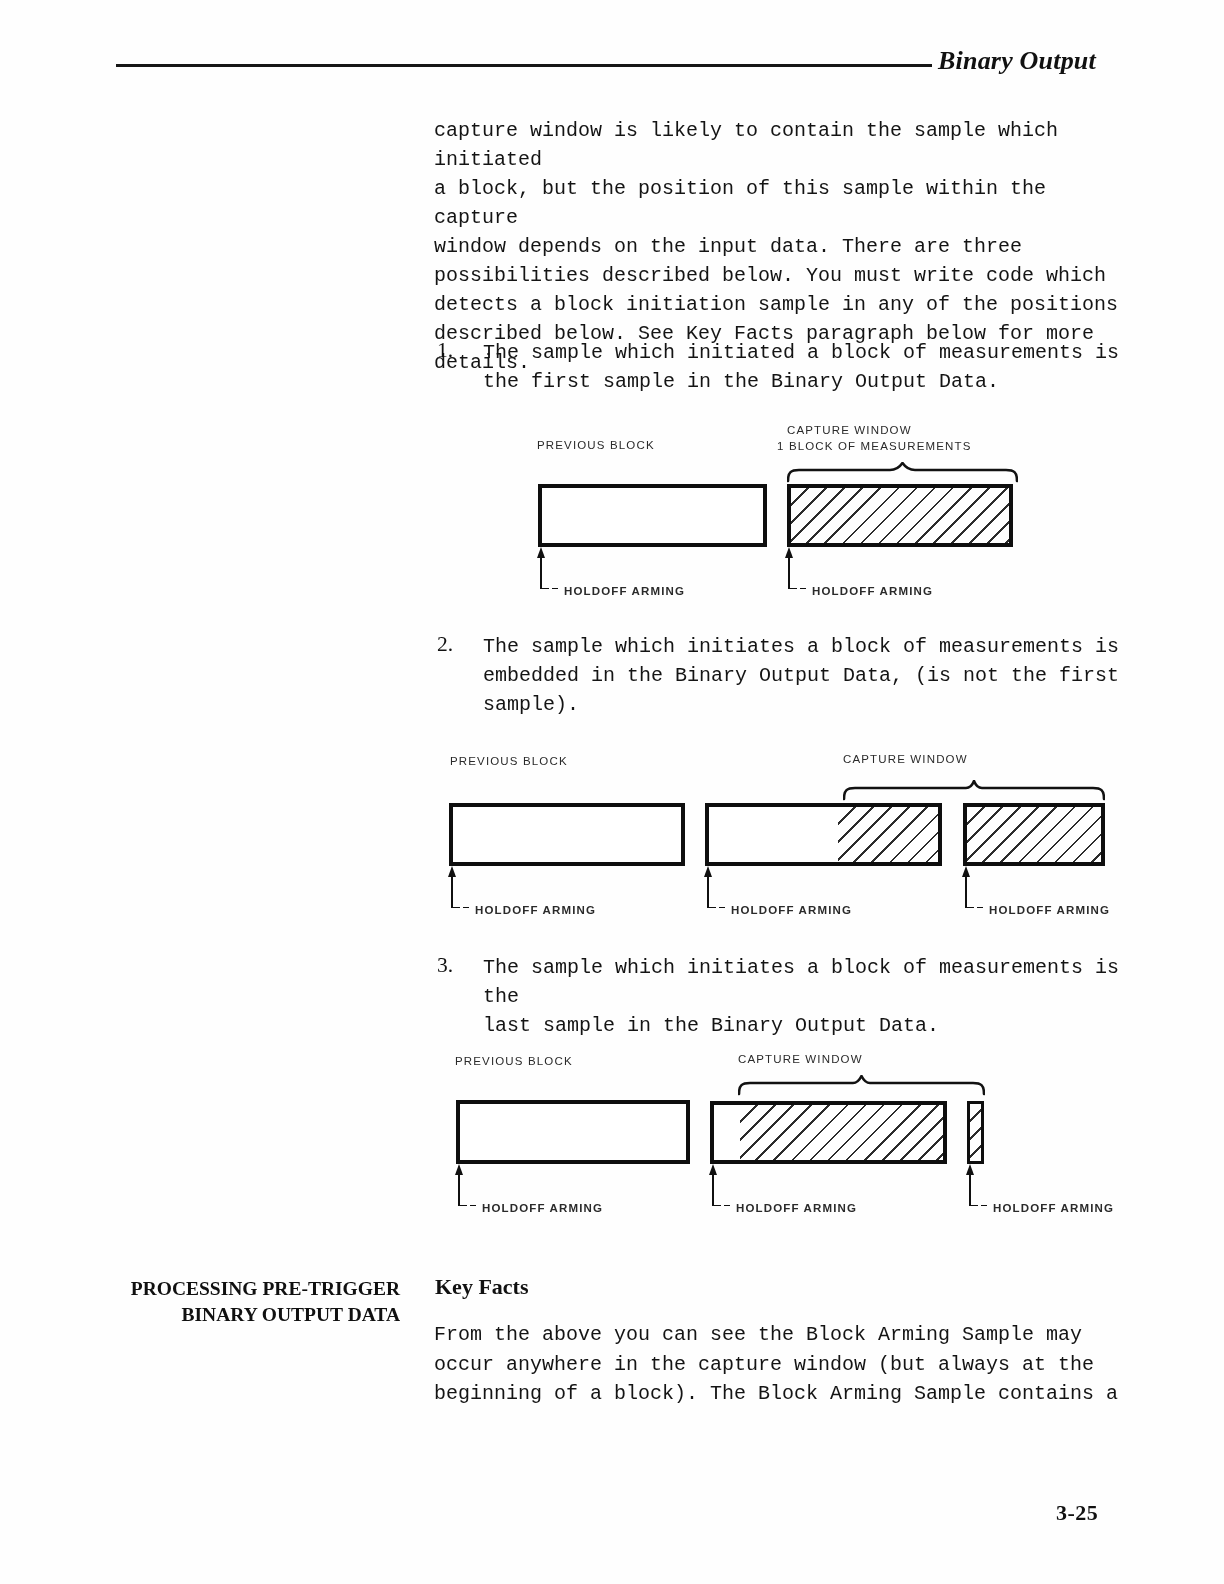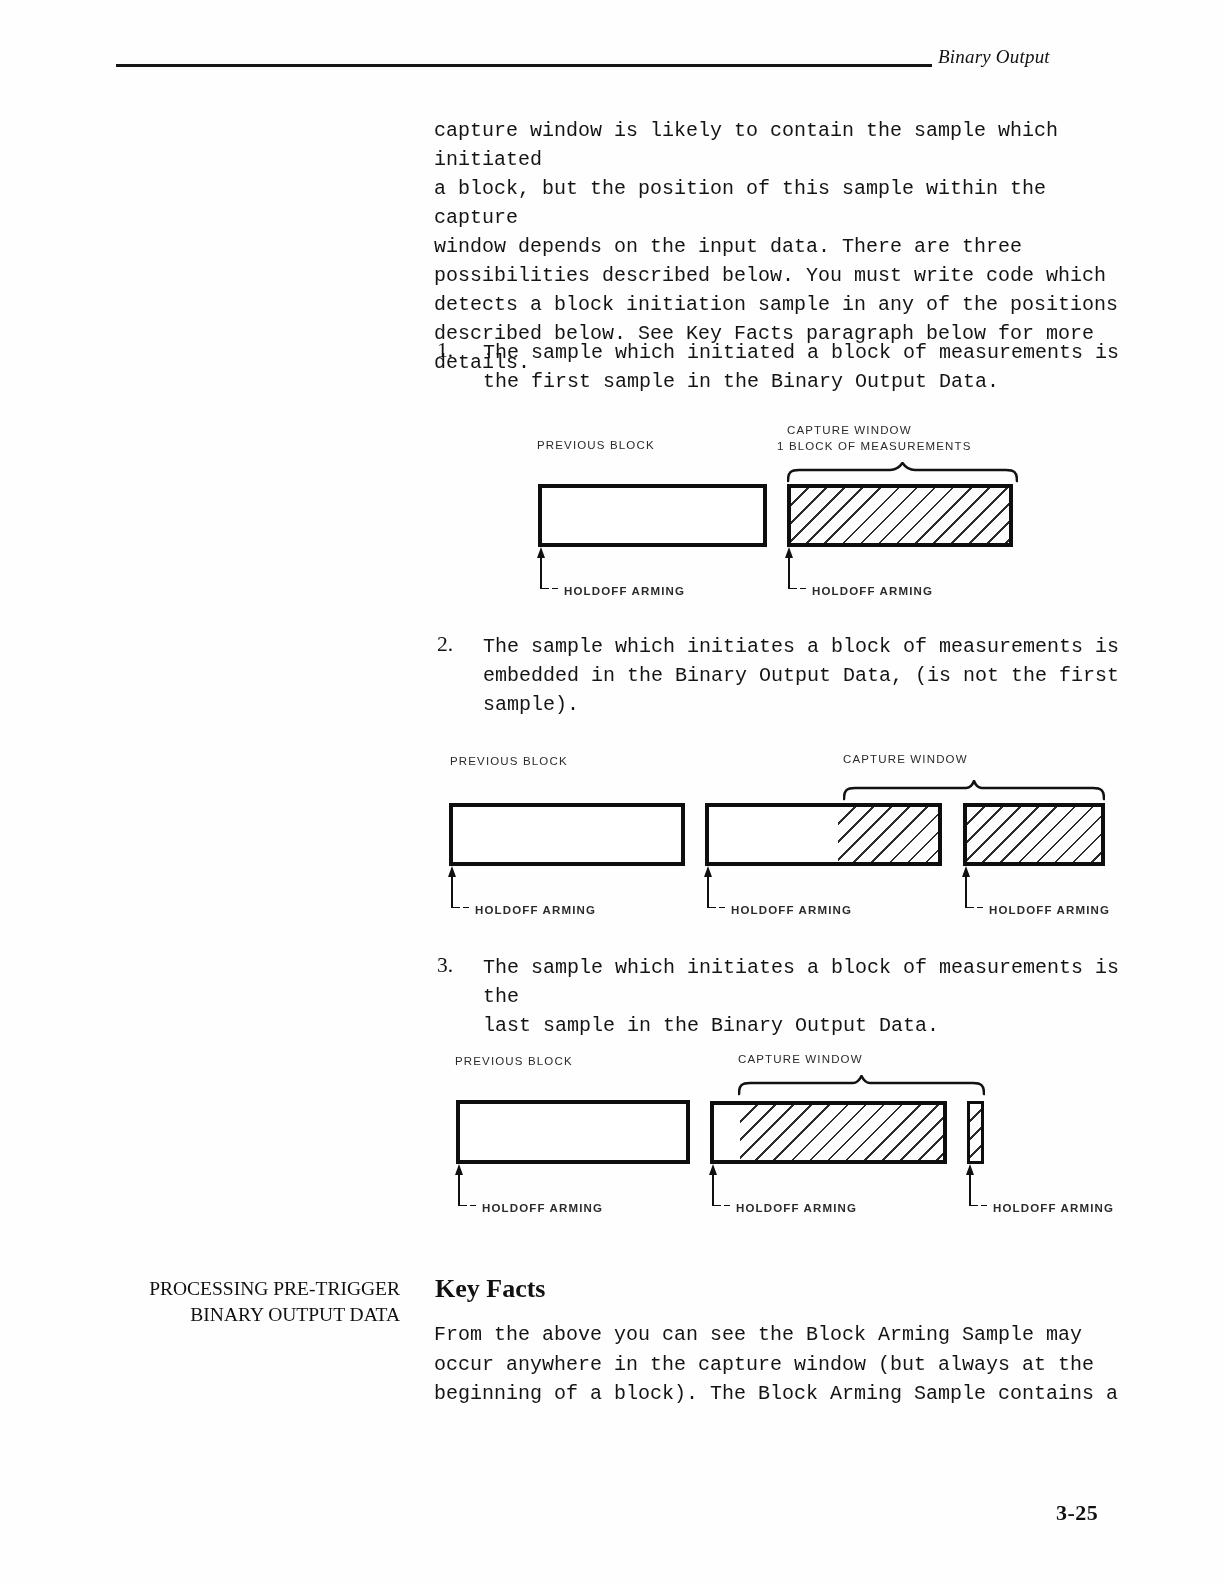--- a/index.html
+++ b/index.html
@@ -6,21 +6,21 @@
   .page {
     position:relative; width:1224px; height:1584px; margin:0 auto;
     background:#fefefe; color:#111;
     font-family:"Liberation Serif", serif;
     overflow:hidden;
   }
   
   .hdr-rule { position:absolute; left:116px; top:64px; width:816px; height:3px; background:#161616; }
   .hdr-title {
     position:absolute; left:938px; top:46px; width:170px;
-    font-size:19px; font-weight:normal; font-style:italic; letter-spacing:0.2px;
+    font-size:26px; font-weight:bold; font-style:italic; letter-spacing:0.2px;
   }
   
   .para {
     position:absolute; font-size:20px; line-height:29px;
     white-space:pre-line; color:#141414;font-family:Liberation Mono, monospace;
   }
   .intro { left:434px; top:116px; width:700px; }
   .li-num { position:absolute; left:437px; font-size:21.5px; }
   .li-txt { left:483px; width:660px; }
   
@@ -47,24 +47,24 @@
     border-bottom:11px solid #101010;
   }
   .co-vline { position:absolute; left:0; top:8px; width:1.8px; height:34px; background:#101010; }
   .co-elbow { position:absolute; left:0; top:40.5px; width:9px; height:1.8px; background:#101010; }
   .co-dash  { position:absolute; left:12px; top:40.5px; width:6px; height:1.6px; background:#101010; }
   .co-label { position:absolute; left:24px; top:34px; }
   .co-label .dlabel { position:static;font-weight:bold; }
   
   .side-head {
     position:absolute; left:108px; top:1276px; width:292px;
-    font-size:19.5px; font-weight:normal; text-align:right;
+    font-size:19.5px; font-weight:bold; text-align:right;
     line-height:26px; white-space:pre-line; color:#101010;
   }
-  .kf-head { position:absolute; left:435px; top:1274px; font-size:26px; font-weight:bold; }
+  .kf-head { position:absolute; left:435px; top:1274px; font-size:22px; font-weight:bold; }
   .kf-para { left:434px; top:1320px; width:700px; line-height:29.5px; }
   .pg-num { position:absolute; left:1056px; top:1500px; font-size:22px; font-weight:bold; letter-spacing:0.5px; }
 </style>
 </head>
 <body>
 
 <div class="page">
 
   <div class="hdr-rule"></div>
   <div class="hdr-title">Binary Output</div>

